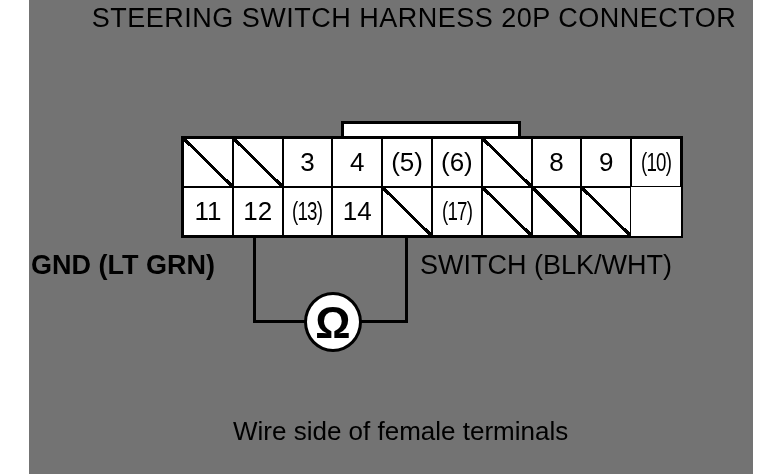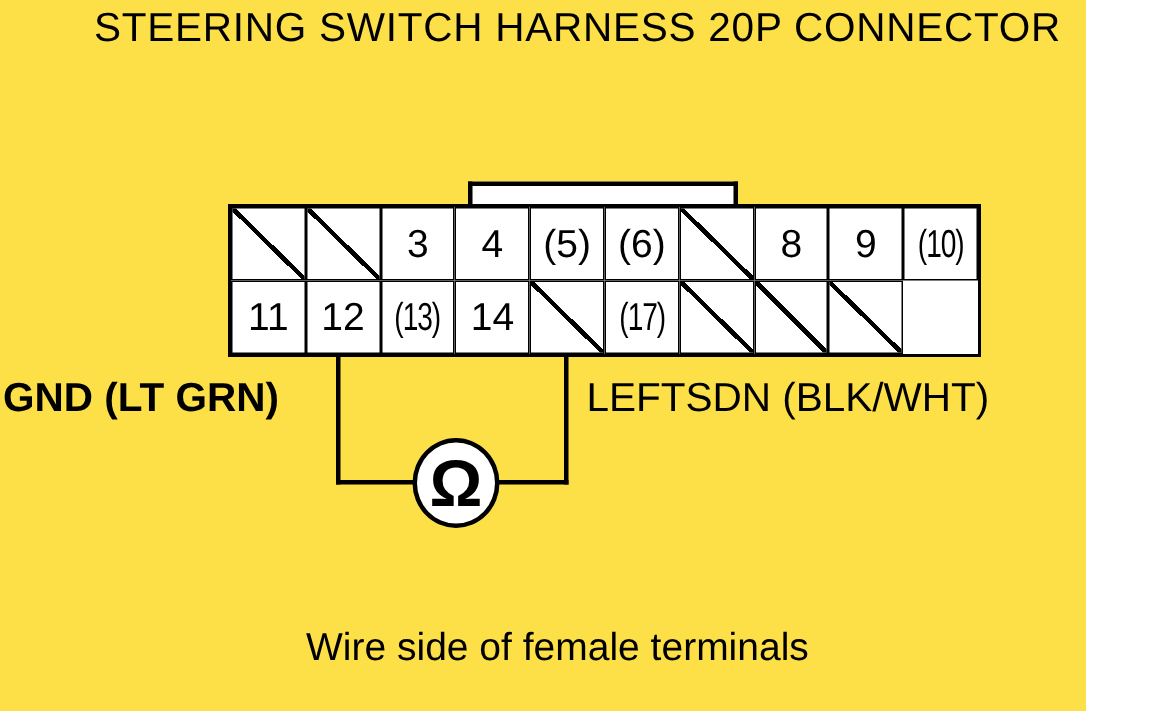--- a/index.html
+++ b/index.html
@@ -6,22 +6,23 @@
     margin: 0;
     padding: 0;
     background: #ffffff;
     font-family: "Liberation Sans", sans-serif;
     color: #000000;
   }
   .page {
     position: relative;
     width: 724px;
     height: 474px;
-    background: #fde047;
+    background: #737373;
     overflow: hidden;
+    margin-left: 29px;
   }
   .title {
     position: absolute;
     top: 3px;
     left: 0;
     width: 100%;
     box-sizing: border-box;
     padding-left: 46px;
     text-align: center;
     font-size: 27px;
@@ -169,16 +170,16 @@
 
   <div class="wire wire-left"></div>
   <div class="wire wire-horiz"></div>
   <div class="wire wire-right"></div>
 
   <div class="meter">
     <span>Ω</span>
   </div>
 
   <div class="label label-left">GND (LT GRN)</div>
-  <div class="label label-right">LEFTSDN (BLK/WHT)</div>
+  <div class="label label-right">SWITCH (BLK/WHT)</div>
 
   <div class="footer">Wire side of female terminals</div>
 </div>
 
 </body></html>

